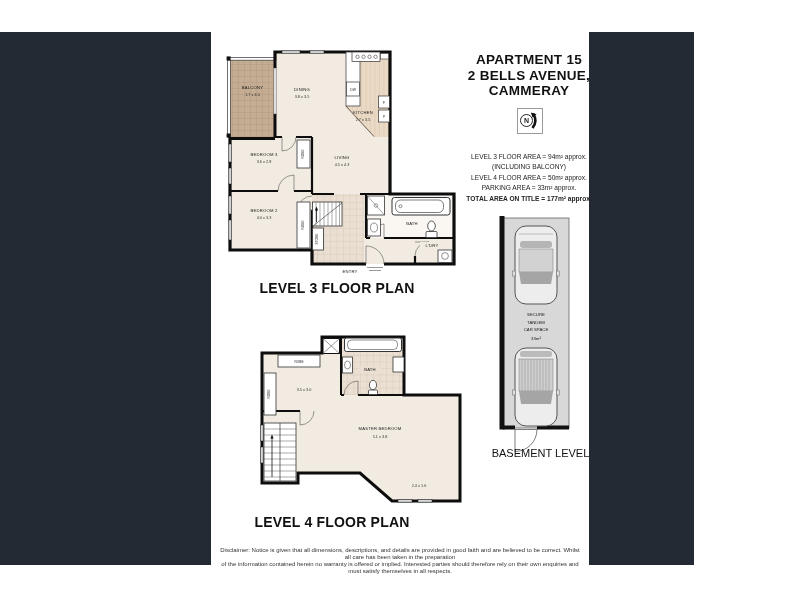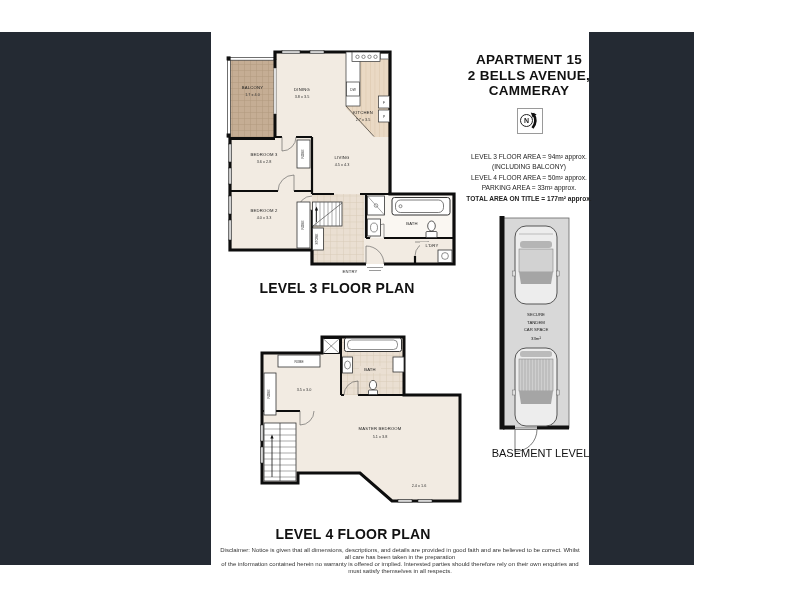--- a/index.html
+++ b/index.html
@@ -8,21 +8,21 @@
   .dark-bg{position:absolute;left:0;top:32px;width:800px;height:533px;background:var(--background-dark,#242a33);}
   .page{position:absolute;left:211px;top:32px;width:378px;height:533px;background:#fff;}
   .abs{position:absolute;}
   .apt-title{left:238px;top:20px;width:160px;text-align:center;font-weight:bold;
              font-size:13.5px;line-height:15.5px;letter-spacing:.3px;color:#111;}
   .compass{left:306px;top:76px;width:24px;height:24px;border:1px solid #9a9a9a;background:#fff;}
   .areas{left:228px;top:120px;width:180px;text-align:center;font-size:6.6px;line-height:10.4px;color:#222;}
   .areas .bold{font-weight:bold;}
   .plan-title{width:180px;text-align:center;font-weight:bold;font-size:14px;letter-spacing:.2px;color:#111;}
   .l3-title{left:36px;top:248px;}
-  .l4-title{left:52px;top:482px;margin-top:12px;}
+  .l4-title{left:31px;top:482px;}
   .bsmt-title{left:252px;top:415px;width:155px;text-align:center;font-weight:normal;
               font-size:11px;line-height:13px;color:#111;}
   .disclaimer{left:6px;top:515px;width:366px;text-align:center;font-size:6px;line-height:7px;color:#333;}
   svg text{font-family:"Liberation Sans",sans-serif;fill:#1c1c1c;}
   .wall{stroke:#0d0d0d;fill:none;}
   .floor{fill:var(--floor-beige,#f2ebe2);}
   .fixture{fill:#ffffff;stroke:#333;}
   .thin{stroke:#444;fill:none;}
   .doorarc{stroke:#555;fill:none;stroke-width:.6;}
   .roomname{font-size:4.2px;letter-spacing:.2px;text-anchor:middle;}

